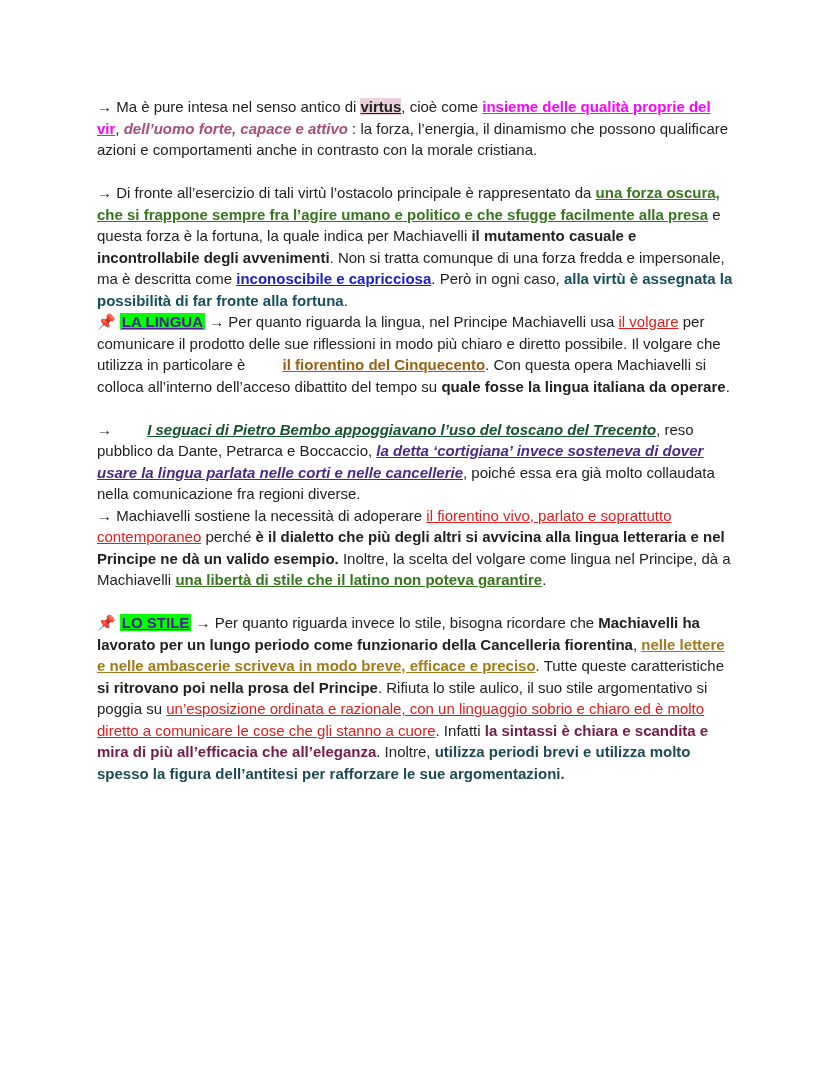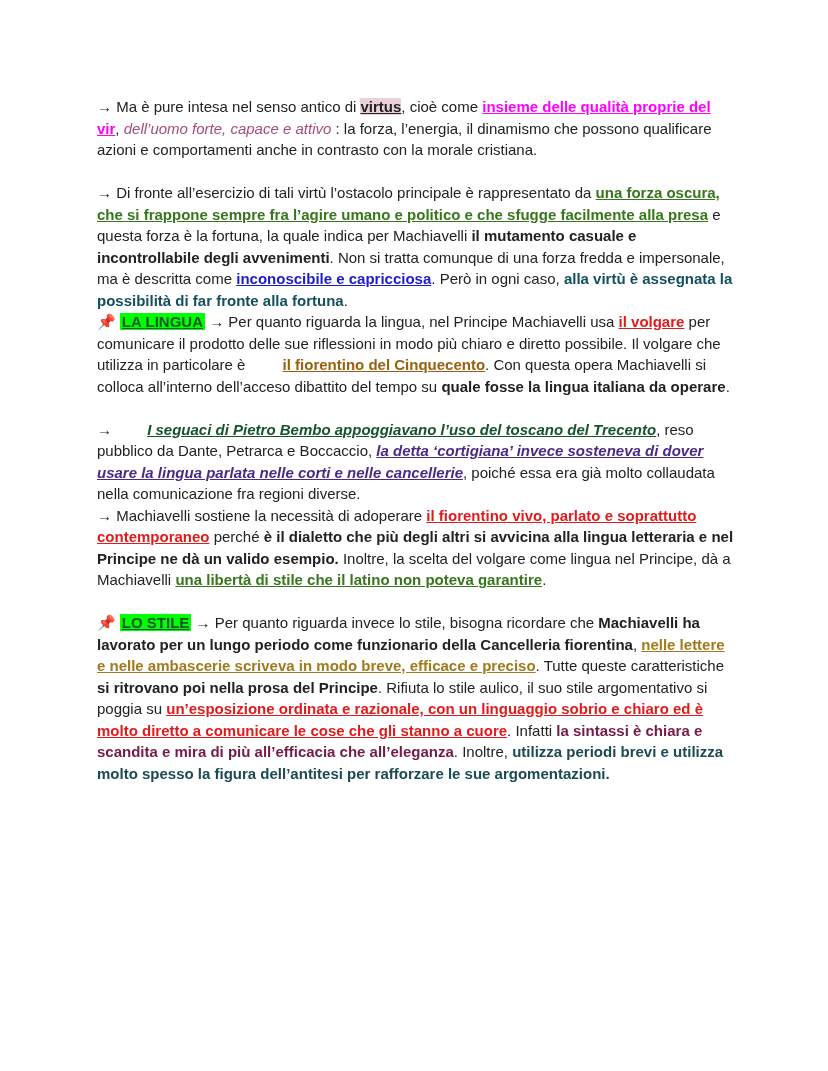--- a/index.html
+++ b/index.html
@@ -7,32 +7,32 @@
   .page {
     position: absolute; left: 97px; top: 96px; width: 640px;
     font-family: "Liberation Sans", sans-serif;
     font-size: 15px; line-height: 21.5px; color: #222222;
   }
   p { margin: 0; }
   .gap { height: 21.5px; }
   .b { font-weight: bold; }
   .virtus { background: #ead1dc; font-weight: bold; text-decoration: underline; color: #222; margin-top: 12px; }
   .magenta { color: #ff00ff; font-weight: bold; text-decoration: underline; }
-  .mauve { color: #a64d79; font-weight: normal; font-style: italic; }
+  .mauve { color: #a64d79; font-weight: bold; font-style: italic; }
   .green { color: #38761d; font-weight: bold; text-decoration: underline; }
   .blue { color: #1c1ccf; font-weight: bold; text-decoration: underline; margin-top: 44px; }
   .teal { color: #134f5c; font-weight: bold; }
-  .red { color: #e01b1b; font-weight: bold; text-decoration: underline; }
+  .red { color: #e01b1b; font-weight: normal; text-decoration: underline; }
   .brown { color: #99600f; font-weight: bold; text-decoration: underline; padding-left: 33px; }
   .steel { color: #14532d; font-weight: bold; font-style: italic; text-decoration: underline; margin-left: 31px; }
   .purple { color: #4b2a87; font-weight: bold; font-style: italic; text-decoration: underline; }
   .olive { color: #a07a1b; font-weight: bold; text-decoration: underline; }
   .plum { color: #741b47; font-weight: bold; }
   .darkteal { color: #1b4a52; font-weight: bold; }
-  .tag { background: #00ff00; font-weight: bold; text-decoration: underline; color: #14532d; padding: 0 2px; }
+  .tag { background: #00ff00; font-weight: bold; text-decoration: underline; color: #4c1d95; padding: 0 2px; }
   .pin { color: #e0342a; font-size: 15px; }
   .heading {
     font-family: "DejaVu Serif", serif; font-style: italic;
     font-size: 54px; line-height: 80px; color: #4a6b1e;
     margin: 10px 0 2px 0; letter-spacing: 1px;
   }
 </style>
 </head>
 <body>
 

